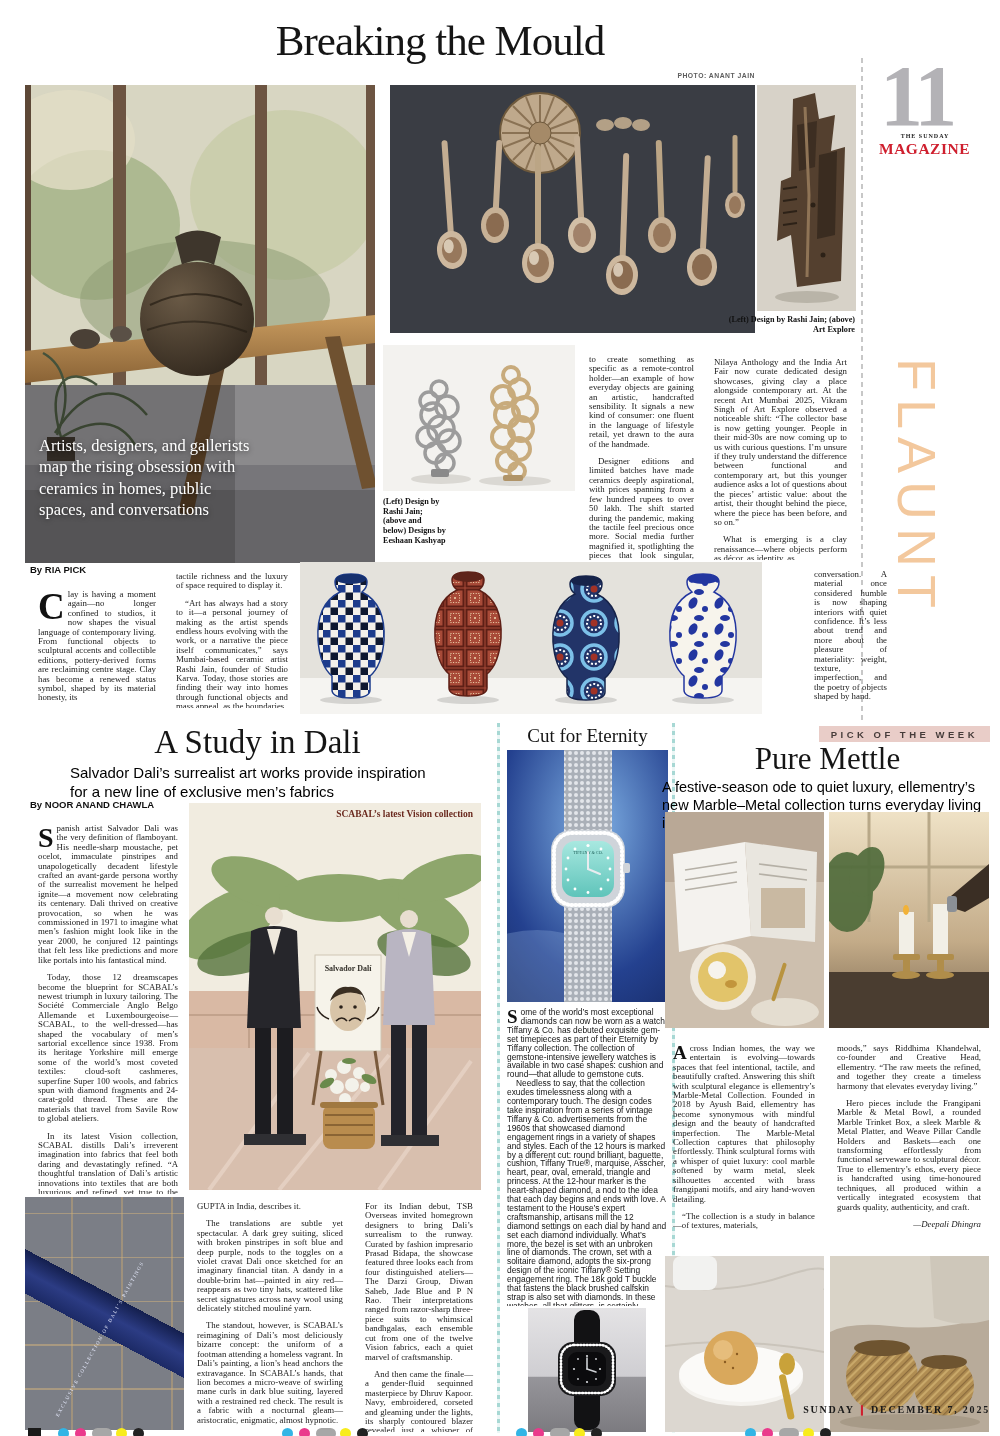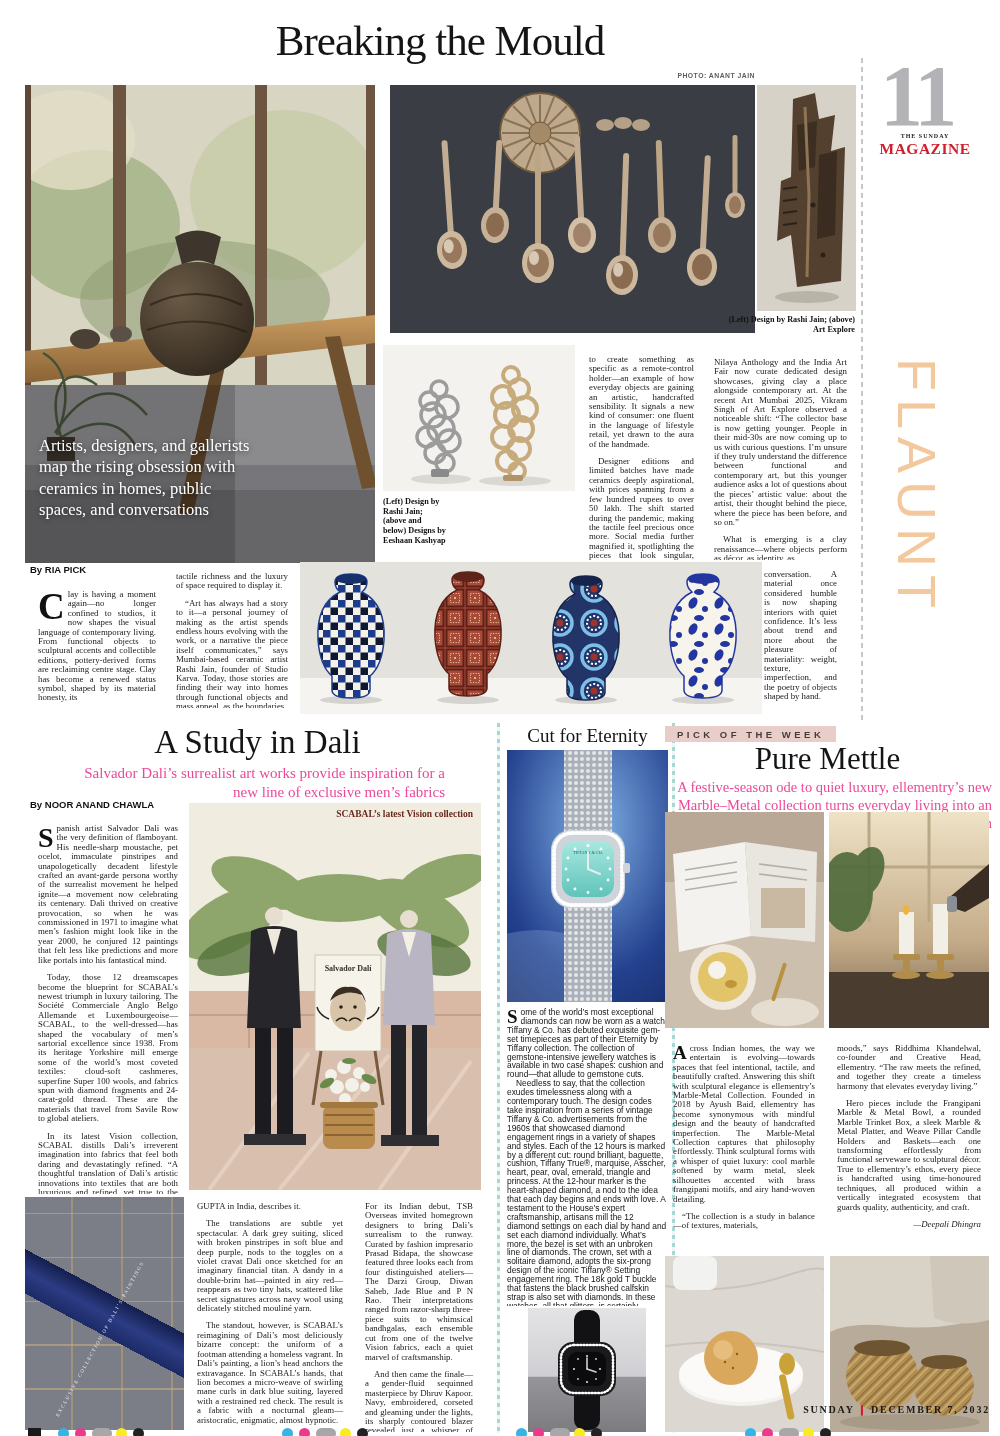--- a/index.html
+++ b/index.html
@@ -15,36 +15,36 @@
   .colbox{position:absolute;overflow:hidden}
   .dc{float:left;font-weight:bold;font-family:"Liberation Serif",serif;color:#111;
       font-size:37px;line-height:30px;padding:2px 3px 0 0}
   .dc.s3{font-size:28px;line-height:23px}
   .dc.s2{font-size:19px;line-height:16px;padding-top:1px}
   .headline{font-family:"Liberation Serif",serif;text-align:center;color:#151515}
   .h-main{font-size:43px;letter-spacing:-1px}
   .h-dali{font-size:33px}
   .h-mettle{font-size:31px}
   .h-etern{font-size:19px}
-  .sub{font-family:Liberation Serif, serif;text-align:right;color:#ec4899;line-height:1.24}
+  .sub{font-family:Liberation Sans, sans-serif;text-align:left;color:#000000;line-height:1.24}
   .byline{font-family:"Liberation Sans",sans-serif;font-weight:bold;font-size:9.5px;color:#111}
   .cap{font-weight:bold;font-size:8.2px;line-height:1.18;color:#111}
   .credit{font-family:"Liberation Sans",sans-serif;font-weight:bold;font-size:6.8px;
           letter-spacing:.5px;color:#5d5d5d;text-align:right}
   .overlayTxt{font-size:16.5px;line-height:1.3;color:#fff;text-shadow:0 1px 5px rgba(0,0,0,.55)}
   .vdash{position:absolute;width:2px;background:repeating-linear-gradient(180deg,#c7c7c7 0 5px,transparent 5px 9px)}
   .vwave{position:absolute;width:3px;background:repeating-linear-gradient(180deg,#a7d8d4 0 4px,rgba(167,216,212,.22) 4px 8px)}
   .pageno{position:absolute;font-family:"Liberation Serif",serif;font-weight:bold;
           font-size:86px;line-height:.8;color:#b3b2b6;letter-spacing:-4px}
   .magtop{position:absolute;font-size:6px;letter-spacing:1px;color:#222;font-weight:bold;text-align:center;width:92px}
   .magname{position:absolute;font-family:"Liberation Serif",serif;font-weight:bold;
-           font-size:15.5px;letter-spacing:.5px;color:#cf1f2e;text-align:center;width:92px}
+           font-size:15.5px;letter-spacing:.5px;color:#cf1f2e;width:92px}
   .flaunt{position:absolute;writing-mode:vertical-rl;font-family:"Liberation Sans",sans-serif;
           font-size:54px;letter-spacing:8px;color:#f3c89d}
-  .pickwrap{position:absolute;text-align:left}
+  .pickwrap{position:absolute;text-align:right}
   .pick{display:inline-block;background:#e9cdc8;color:#463c3a;font-family:"Liberation Sans",sans-serif;
         font-weight:bold;font-size:9.5px;letter-spacing:3.5px;padding:3px 12px 2px}
   .scabalcap{position:absolute;font-weight:bold;font-size:9.5px;color:#6b2a1f;text-align:right}
   .sans{font-family:"Liberation Sans",sans-serif;font-size:8.4px;line-height:1.06}
   .signoff{text-align:right;font-style:italic}
   .footer{position:absolute;font-size:10px;letter-spacing:1.8px;color:#1a1a1a;text-align:right;font-weight:bold}
   .footer .bar{color:#cf1f2e;font-weight:bold;padding:0 3px}
   .dot{position:absolute;width:11px;height:11px;border-radius:50%}
   .dotg{width:20px;border-radius:6px}
   .ribbonTxt{position:absolute;font-size:5px;letter-spacing:1.6px;color:#e8ecff;white-space:nowrap;
@@ -237,21 +237,21 @@
 
   <div class="colbox b" style="left:581px;top:347px;width:121px;height:218px">
     <p>to create something as specific as a remote-control holder—an example of how everyday objects are gaining an artistic, handcrafted sensibility. It signals a new kind of consumer: one fluent in the language of lifestyle retail, yet drawn to the aura of the handmade.</p>
     <p class="ind">Designer editions and limited batches have made ceramics deeply aspirational, with prices spanning from a few hundred rupees to over 50 lakh. The shift started during the pandemic, making the tactile feel precious once more. Social media further magnified it, spotlighting the pieces that look singular, imperfect, and richly material.</p>
     <p class="ind">Large-format retail experiences and art fairs have also shaped this moment. Spaces like</p>
   </div>
   <div class="colbox b" style="left:706px;top:350px;width:149px;height:210px">
     <p>Nilaya Anthology and the India Art Fair now curate dedicated design showcases, giving clay a place alongside contemporary art. At the recent Art Mumbai 2025, Vikram Singh of Art Explore observed a noticeable shift: “The collector base is now getting younger. People in their mid-30s are now coming up to us with curious questions. I’m unsure if they truly understand the difference between functional and contemporary art, but this younger audience asks a lot of questions about the pieces’ artistic value: about the artist, their thought behind the piece, where the piece has been before, and so on.”</p>
     <p class="ind">What is emerging is a clay renaissance—where objects perform as décor, as identity, as</p>
   </div>
-  <div class="colbox b" style="left:756px;top:562px;width:89px;height:150px">
+  <div class="colbox b" style="left:806px;top:562px;width:89px;height:150px">
     <p>conversation. A material once considered humble is now shaping interiors with quiet confidence. It’s less about trend and more about the pleasure of materiality: weight, texture, imperfection, and the poetry of objects shaped by hand.</p>
   </div>
 
   <div class="abs byline" style="left:30px;top:564px">By RIA PICK</div>
   <div class="colbox b" style="left:30px;top:582px;width:134px;height:126px">
     <p><span class="dc">C</span><span>lay is having a moment again—no longer confined to studios, it now shapes the visual language of contemporary living. From functional objects to sculptural accents and collectible editions, pottery-derived forms are reclaiming centre stage. Clay has become a renewed status symbol, shaped by its material honesty, its</span></p>
   </div>
   <div class="colbox b" style="left:168px;top:564px;width:128px;height:144px">
     <p>tactile richness and the luxury of space required to display it.</p>
     <p class="ind">“Art has always had a story to it—a personal journey of making as the artist spends endless hours evolving with the work, or a narrative the piece itself communicates,” says Mumbai-based ceramic artist Rashi Jain, founder of Studio Karva. Today, those stories are finding their way into homes through functional objects and mass appeal, as the boundaries</p>
@@ -616,21 +616,21 @@
       <path d="M100,0 H159 V64 Q130,72 104,62 Z" fill="#cec7ba"></path>
       <circle cx="52" cy="120" r="36" fill="url(#weave)"></circle>
       <ellipse cx="52" cy="92" rx="28" ry="8" fill="#6e5430"></ellipse>
       <circle cx="114" cy="130" r="30" fill="url(#weave)"></circle>
       <ellipse cx="114" cy="106" rx="23" ry="7" fill="#6e5430"></ellipse>
       <ellipse cx="80" cy="166" rx="70" ry="8" fill="#a0937f" opacity=".7"></ellipse>
     </svg>
   </div>
 
   <div class="footer" style="left:600px;top:1404px;width:390px">
-    <span>SUNDAY</span><span class="bar">❙</span><span>DECEMBER 7, 2032</span>
+    <span>SUNDAY</span><span class="bar">❙</span><span>DECEMBER 7, 2025</span>
   </div>
 
   <div>
     <div class="abs" style="left:28px;top:1428px;width:13px;height:8px;background:#1a1a1a"></div>
     <div class="dot" style="left:58px;top:1428px;background:#33b5e5"></div>
     <div class="dot" style="left:75px;top:1428px;background:#ea3a8c"></div>
     <div class="dot dotg" style="left:92px;top:1428px;background:#a7a7a7"></div>
     <div class="dot" style="left:116px;top:1428px;background:#f8ec1c"></div>
     <div class="dot" style="left:133px;top:1428px;background:#222"></div>
     <div class="dot" style="left:282px;top:1428px;background:#33b5e5"></div>

